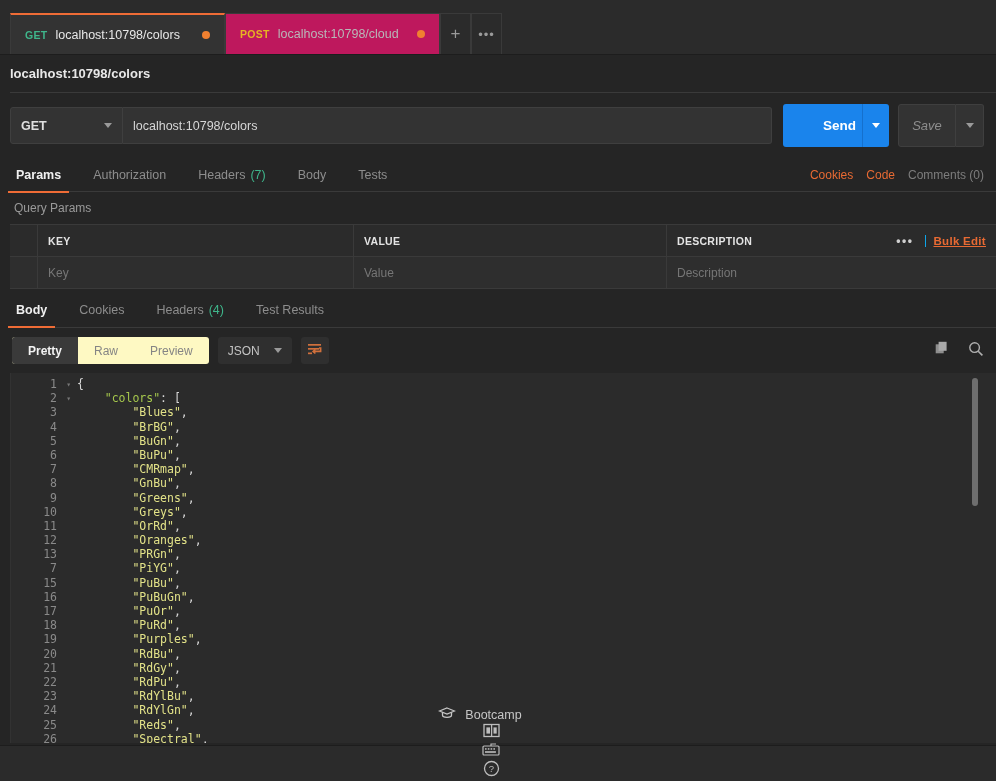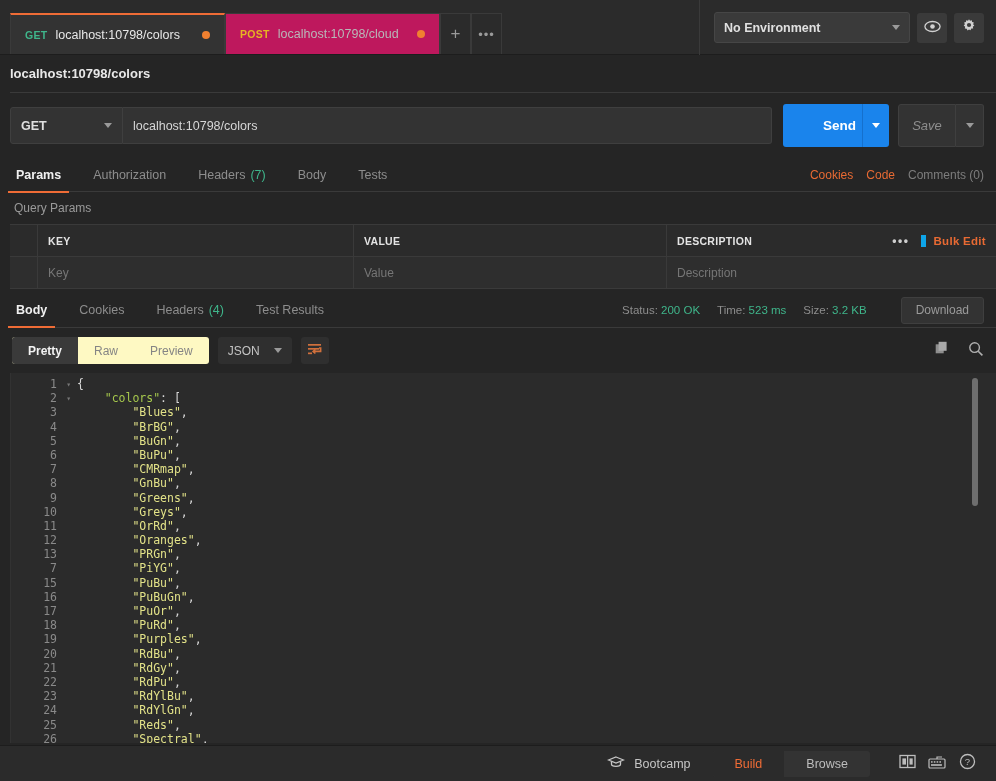--- a/index.html
+++ b/index.html
@@ -132,21 +132,21 @@
     font-size: 11.5px; background: #2b2b2b;
   }
   .qp-row.head .qp-cell { color: #e4e4e4; font-weight: bold; font-size: 10.5px; letter-spacing: .3px; }
   .qp-row.input .qp-cell { color: #767676; font-size: 12px; background: #2e2e2e; }
   .qp-row.input .qp-check { background: #2e2e2e; }
   .c-key { width: 316px; }
   .c-value { width: 313px; }
   .c-desc { flex: 1; border-right: none; }
   .qp-head-actions { margin-left: auto; display: flex; align-items: center; gap: 0; }
   .dots-btn { color: #cfcfcf; font-size: 12px; letter-spacing: 1.5px; padding: 0 12px; cursor: pointer; }
-  .bulk-edit { color: #e86a33; font-size: 11.5px; font-weight: bold; padding-left: 7px; border-left: 5px solid #0ea5e9; cursor: pointer; }
+  .bulk-edit { color: #e86a33; font-size: 11.5px; font-weight: bold; padding-left: 7px; border-left: 1px solid #0ea5e9; cursor: pointer; text-decoration: underline; }
 
   
   .resp-tabs {
     display: flex; align-items: center; height: 35px; margin-top: 4px;
     border-bottom: 1px solid #3a3a3a; padding-right: 12px; background: #252525;
   }
   .resp-meta { margin-left: auto; display: flex; align-items: center; gap: 17px; font-size: 11.5px; color: #8d8d8d; }
   .resp-meta b { color: #3fb68b; font-weight: normal; }
   .download-btn {
     margin-left: 17px; height: 27px; padding: 0 14px; background: #333333;
@@ -184,21 +184,21 @@
   .codecol div { height: 14.2px; white-space: pre; }
   .tk-key { color: #a6c84c; }
   .tk-str { color: #e2e288; }
   .tk-punct { color: #d8d8d8; }
   .vscroll { position: absolute; right: 18px; top: 5px; width: 6px; height: 128px; background: #6e6e6e; border-radius: 3px; }
 
   
   .bottombar {
     position: absolute; left: 0; bottom: 0; width: 996px; height: 36px;
     background: #2b2b2b; border-top: 1px solid #1d1d1d;
-    display: flex; align-items: center; justify-content: flex-end; gap: 0; padding-right: 14px;
+    display: flex; align-items: center; justify-content: flex-end; gap: 0; padding-right: 14px; flex-direction: column;
   }
   .bootcamp { display: flex; align-items: center; gap: 9px; color: #c6c6c6; font-size: 12.5px; cursor: pointer; margin-right: 22px; }
   .bb-seg { display: flex; background: #333333; border-radius: 3px; height: 26px; overflow: hidden; margin-right: 22px; }
   .bb-seg div { padding: 0 22px; display: flex; align-items: center; font-size: 12.5px; cursor: pointer; }
   .bb-seg .active { color: #ef6c36; background: #2b2b2b; }
   .bb-seg .inactive { color: #bdbdbd; }
   .bb-icon { width: 30px; height: 26px; display: flex; align-items: center; justify-content: center; color: #bdbdbd; cursor: pointer; }
   .leftrail { position: absolute; left: 0; top: 55px; width: 10px; bottom: 36px; background: #252525; }
 </style>
 </head>
@@ -216,42 +216,20 @@
     <div class="req-tab">
       <span class="verb verb-post">POST</span>
       <span class="tab-title">localhost:10798/cloud</span>
       <span class="dot-unsaved"></span>
     </div>
 
     <div class="tab-plus">+</div>
     <div class="tab-more">•••</div>
   </div>
 
-  <div class="topbar-right">
-    <div class="env-select">
-      <span>No Environment</span>
-      <span class="caret"></span>
-    </div>
-    <div class="icon-btn">
-      <span>
-        <svg width="17" height="13" viewBox="0 0 17 13">
-            <ellipse cx="8.5" cy="6.5" rx="7.6" ry="5" fill="none" stroke="#d0d0d0" stroke-width="1.3"></ellipse>
-            <circle cx="8.5" cy="6.5" r="2.3" fill="#d0d0d0"></circle>
-          </svg>
-      </span>
-    </div>
-    <div class="icon-btn">
-      <span>
-        <svg width="16" height="16" viewBox="0 0 16 16">
-            <path d="M8 1.2l1 1.5 1.8-.5.3 1.8 1.8.5-.8 1.7 1.2 1.4-1.5 1.1.4 1.8-1.9.1-.8 1.7L8 11.4l-1.5 1-.8-1.7-1.9-.1.4-1.8L2.7 7.6l1.2-1.4-.8-1.7 1.8-.5.3-1.8L7 2.7z" fill="#d0d0d0"></path>
-            <circle cx="8" cy="7" r="2.1" fill="#3a3a3a"></circle>
-          </svg>
-      </span>
-    </div>
-  </div>
 </div>
 
 <div class="leftrail"></div>
 
 <div class="req-name">localhost:10798/colors</div>
 
 <div class="url-row">
   <div class="method-box">
     <span>GET</span>
     <span class="caret"></span>
@@ -325,35 +303,20 @@
     <span>Cookies</span>
   </div>
   <div class="rtab">
     <span>Headers</span>
     <span class="count">(4)</span>
   </div>
   <div class="rtab">
     <span>Test Results</span>
   </div>
 
-  <div class="resp-meta">
-    <span>
-      <span>Status:</span>
-      <b>200 OK</b>
-    </span>
-    <span>
-      <span>Time:</span>
-      <b>523 ms</b>
-    </span>
-    <span>
-      <span>Size:</span>
-      <b>3.2 KB</b>
-    </span>
-    <span class="download-btn">Download</span>
-  </div>
 </div>
 
 <div class="body-toolbar">
   <div class="seg">
     <div class="active">Pretty</div>
     <div>Raw</div>
     <div>Preview</div>
   </div>
   <div class="fmt-select">
     <span>JSON</span>

